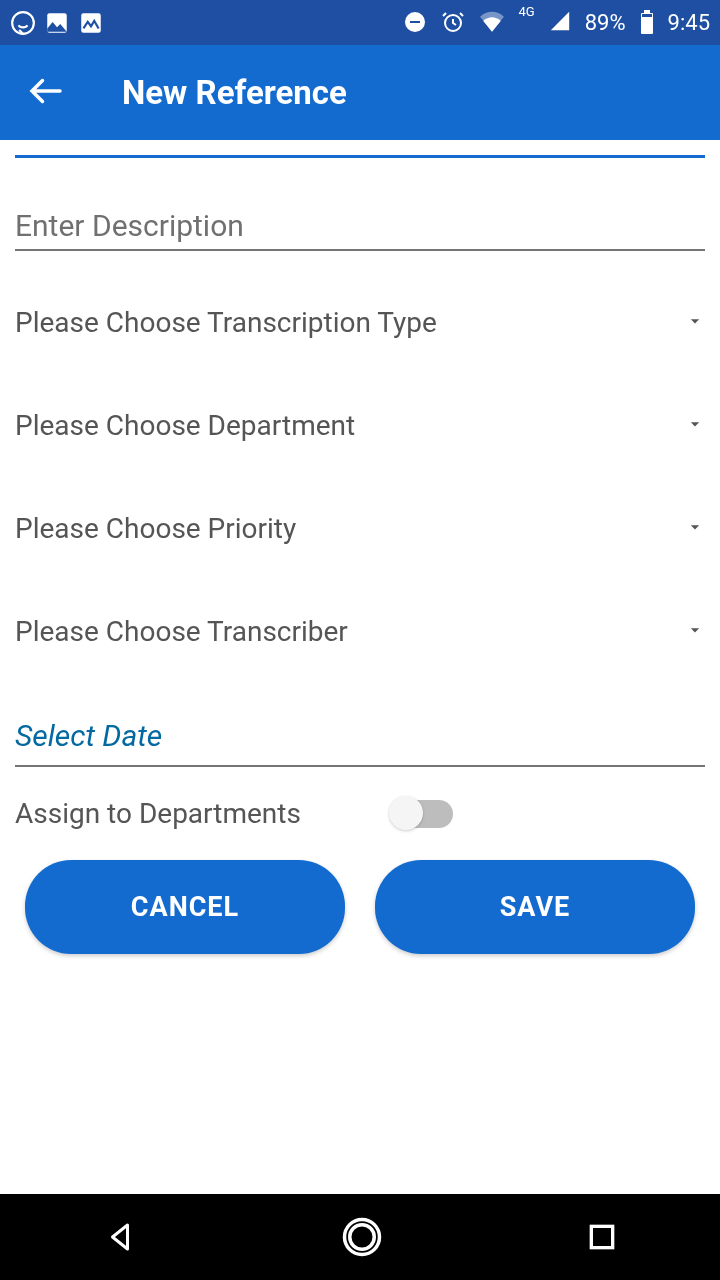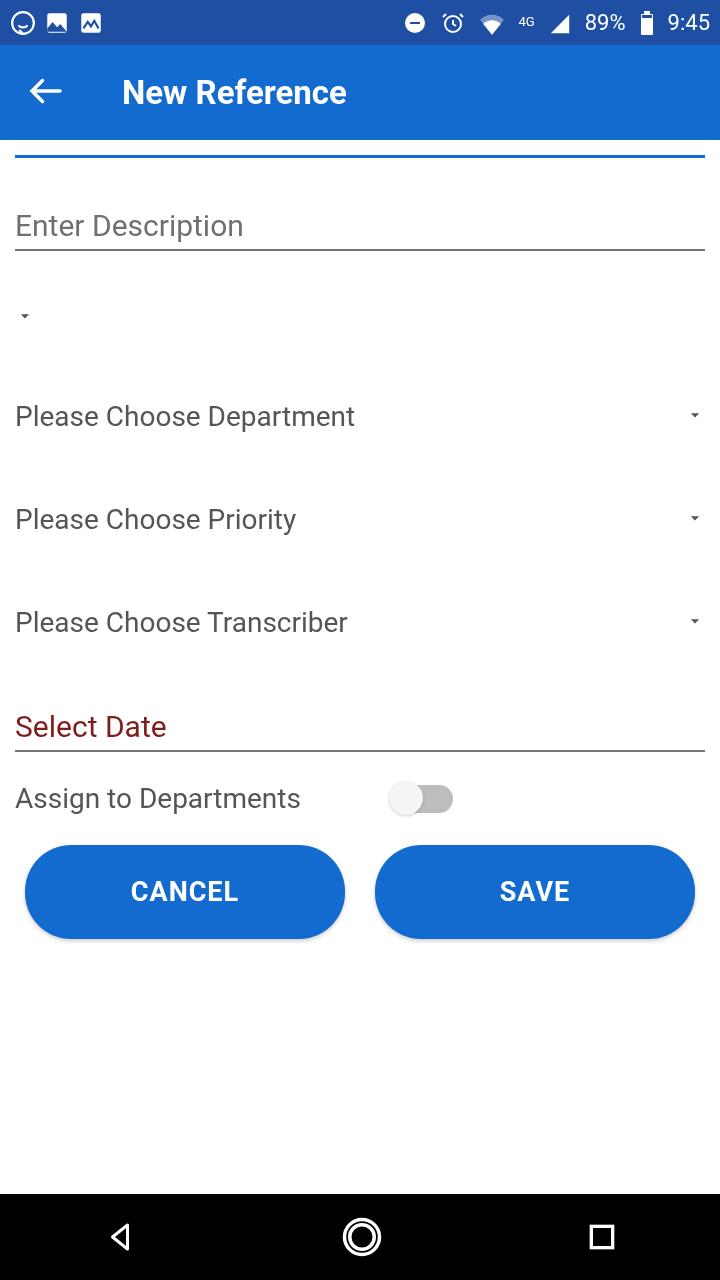--- a/index.html
+++ b/index.html
@@ -1,34 +1,34 @@
 <!DOCTYPE html>
 <html><head>
 <meta charset="utf-8">
 <style>
   * { box-sizing: border-box; margin: 0; padding: 0; }
   html, body { width: 720px; height: 1280px; font-family: Roboto, Arial, sans-serif; background: #fff; overflow: hidden; }
   
   
   .status-bar { background: #1e4fa3; height: 45px; display: flex; align-items: center; justify-content: space-between; padding: 0 10px; color: #fff; }
   .status-left { display: flex; align-items: center; gap: 8px; }
-  .status-right { display: flex; align-items: flex-end; gap: 14px; font-size: 22px; font-weight: 400; }
+  .status-right { display: flex; align-items: flex-start; gap: 14px; font-size: 22px; font-weight: 400; }
   .sicon { display: inline-flex; align-items: center; justify-content: center; }
   
   
   .app-bar { background: #136bcf; height: 95px; display: flex; align-items: center; padding: 0 25px; color: #fff; }
   .back-arrow { margin-right: 55px; }
   .app-title { font-size: 33px; font-weight: 700; }
   
   
   .form { padding: 15px 15px 0 15px; }
   .field-label-blue { color: #136bcf; font-size: 24px; margin-top: 20px; margin-bottom: 40px; }
   .input-line-blue { border-bottom: 3px solid #136bcf; margin-bottom: 50px; }
   .input-gray { color: #707070; font-size: 30px; border-bottom: 2px solid #757575; padding-bottom: 6px; margin-bottom: 55px; }
-  .input-gray-thin { color: #7f1d1d; font-size: 30px; border-bottom: 2px solid #757575; padding-bottom: 6px; margin-bottom: 30px; }
+  .input-gray-thin { color: #0369a1; font-size: 30px; border-bottom: 2px solid #757575; padding-bottom: 12px; margin-bottom: 30px; font-style: italic; }
   .dropdown-row { display: flex; justify-content: space-between; align-items: center; margin: 0 0 70px 0; }
   .dropdown-label { color: #555; font-size: 28px; }
   .caret-down { display: inline-block; }
   
   .toggle-row { display: flex; align-items: center; margin-bottom: 30px; }
   .toggle-label { color: #555; font-size: 28px; margin-right: 90px; }
   .toggle { position: relative; width: 62px; height: 28px; background: #bdbdbd; border-radius: 14px; }
   .toggle-knob { position: absolute; left: -2px; top: -4px; width: 34px; height: 34px; background: #f5f5f5; border-radius: 50%; box-shadow: 0 1px 3px rgba(0,0,0,0.2); }
   
   .button-row { display: flex; gap: 30px; padding: 0 10px; }
@@ -109,20 +109,21 @@
   </span>
   <div class="app-title">New Reference</div>
 </div>
 
 <div class="form">
   <div class="input-line-blue"></div>
 
   <div class="input-gray">Enter Description</div>
 
   <div class="dropdown-row">
+    <span class="dropdown-label">Please Choose Transcription Type</span>
     <span class="caret-down">
       <svg width="20" height="20" viewBox="0 0 24 24" fill="#555">
           <path d="M7 10l5 5 5-5z"></path>
         </svg>
     </span>
   </div>
 
   <div class="dropdown-row">
     <span class="dropdown-label">Please Choose Department</span>
     <span class="caret-down">

